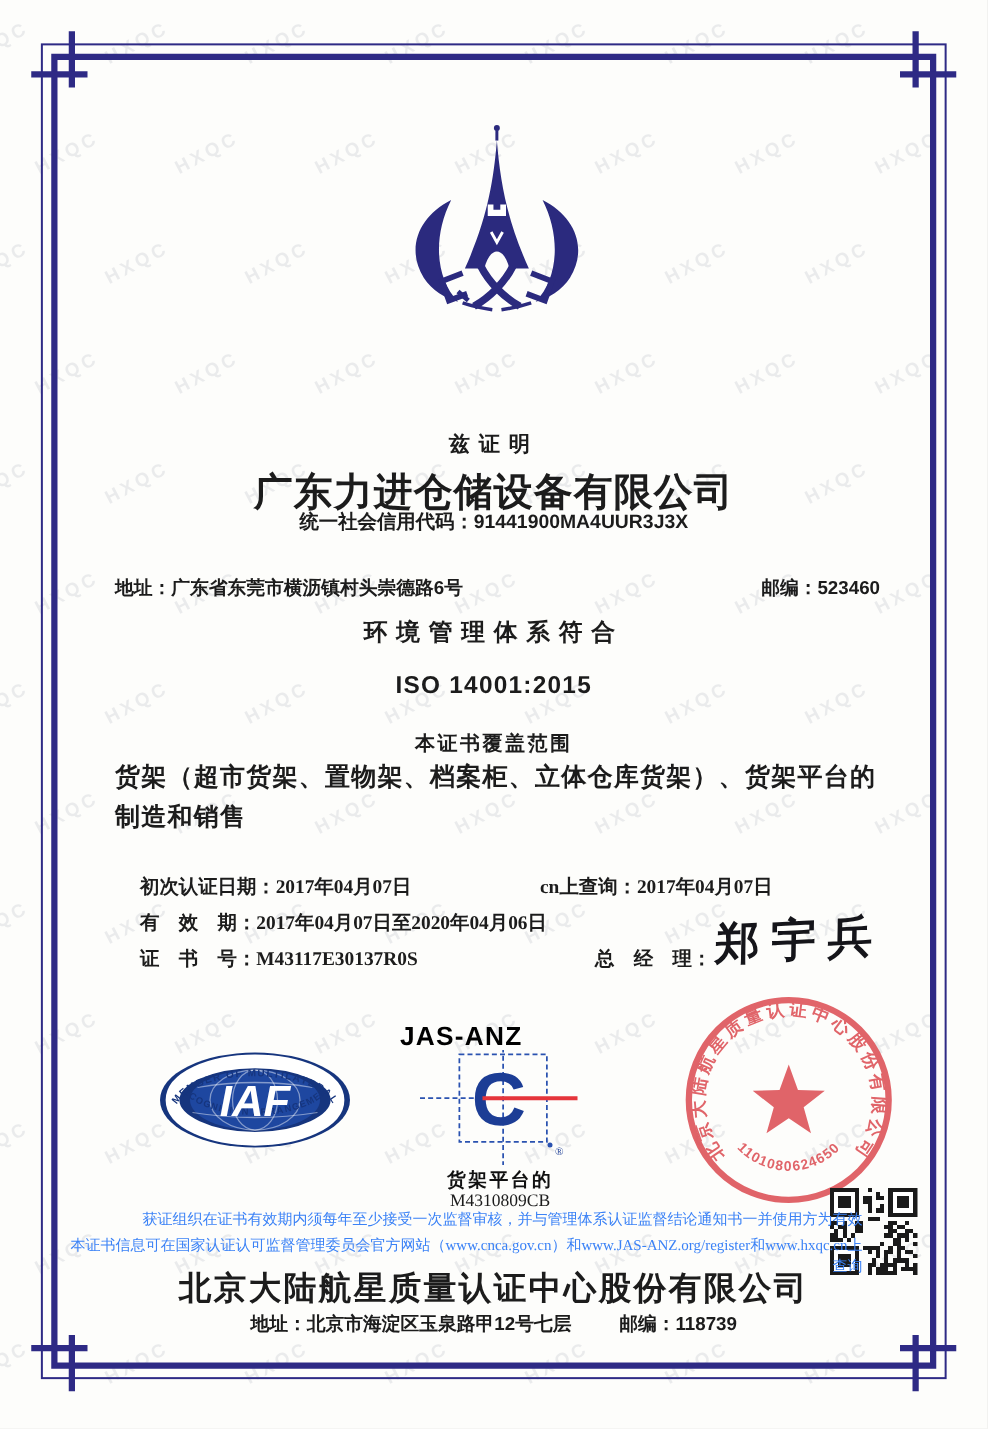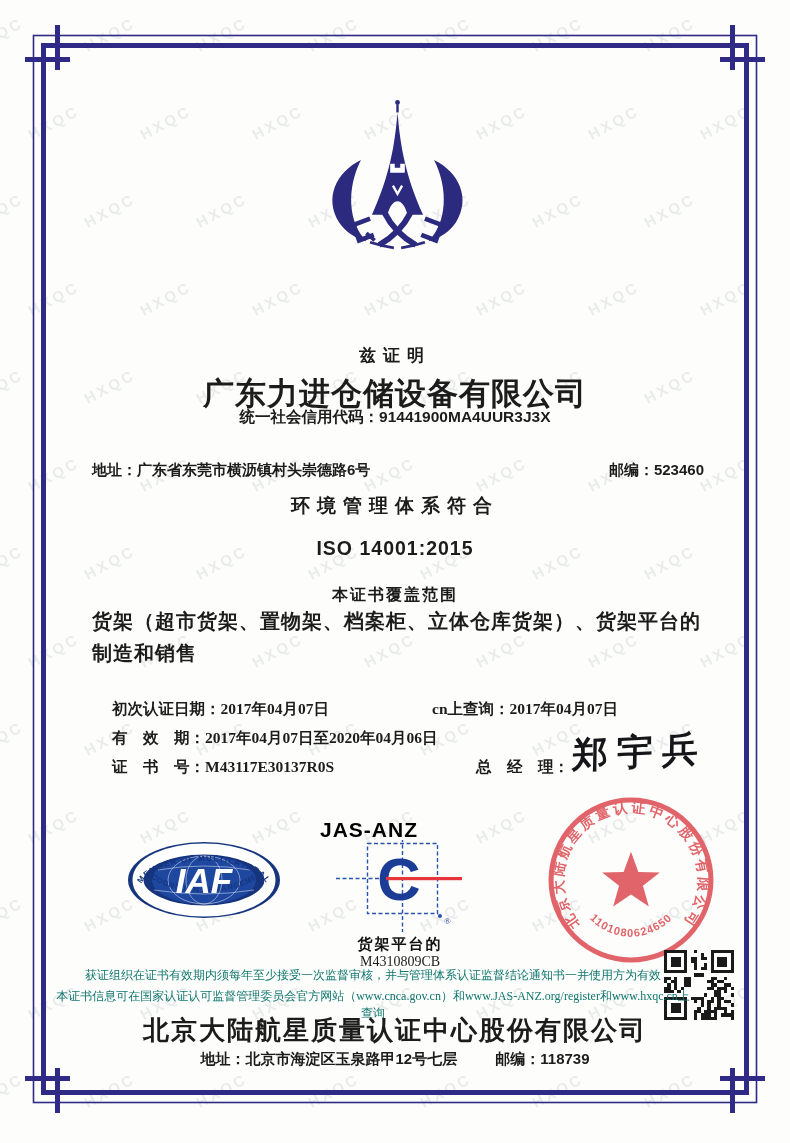--- a/index.html
+++ b/index.html
@@ -23,21 +23,21 @@
   .scope-head{top:585px;font-size:16px;font-weight:600;letter-spacing:2px;}
   .scope-line{left:92px;right:70px;font-size:20px;font-weight:600;letter-spacing:1px;}
   .dt{font-size:15.5px;font-weight:600;}
   .signature{top:728px;left:572px;font-size:36px;font-weight:700;letter-spacing:9px;
              transform:rotate(-3deg) skewX(-4deg);color:#15151a;}
   .jas-title{top:818px;left:320px;width:160px;
              font:800 21px "Liberation Sans",sans-serif;color:#000000;letter-spacing:1px;}
   .jas-caption{top:935px;left:320px;width:160px;text-align:center;
                font:800 15px "Liberation Sans",sans-serif;color:#111;letter-spacing:2px;}
   .jas-code{top:954px;left:320px;width:160px;text-align:center;font-size:14px;}
-  .note{left:56px;right:100px;text-align:center;font-size:12px;color:#0f766e;}
+  .note{left:56px;right:100px;text-align:right;font-size:12px;color:#3b82f6;}
   .org-name{top:1013px;font:900 26px "Liberation Sans",sans-serif;letter-spacing:2px;}
   .org-addr{top:1050px;font:600 15px "Liberation Sans",sans-serif;}
   .org-addr span{display:inline-block;}
   .org-addr .gap{width:34px;}
 </style>
 </head>
 <body>
 
 <div class="page">
 

